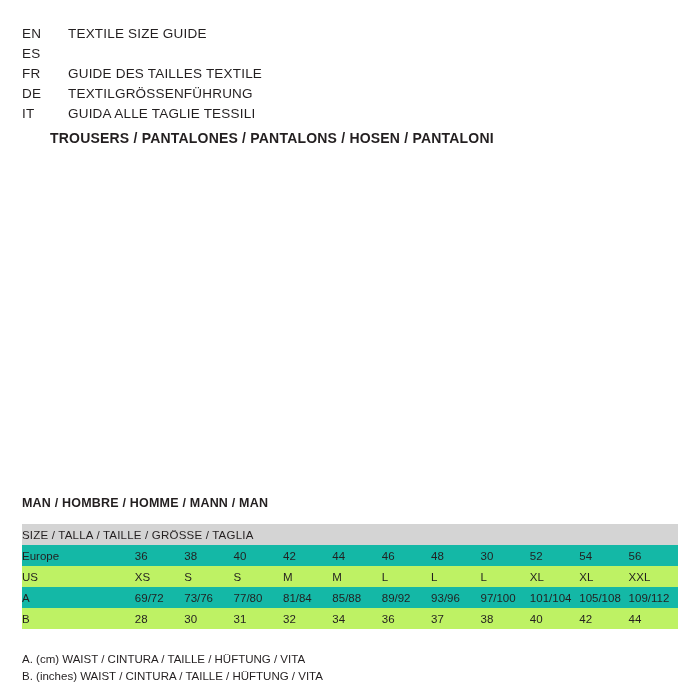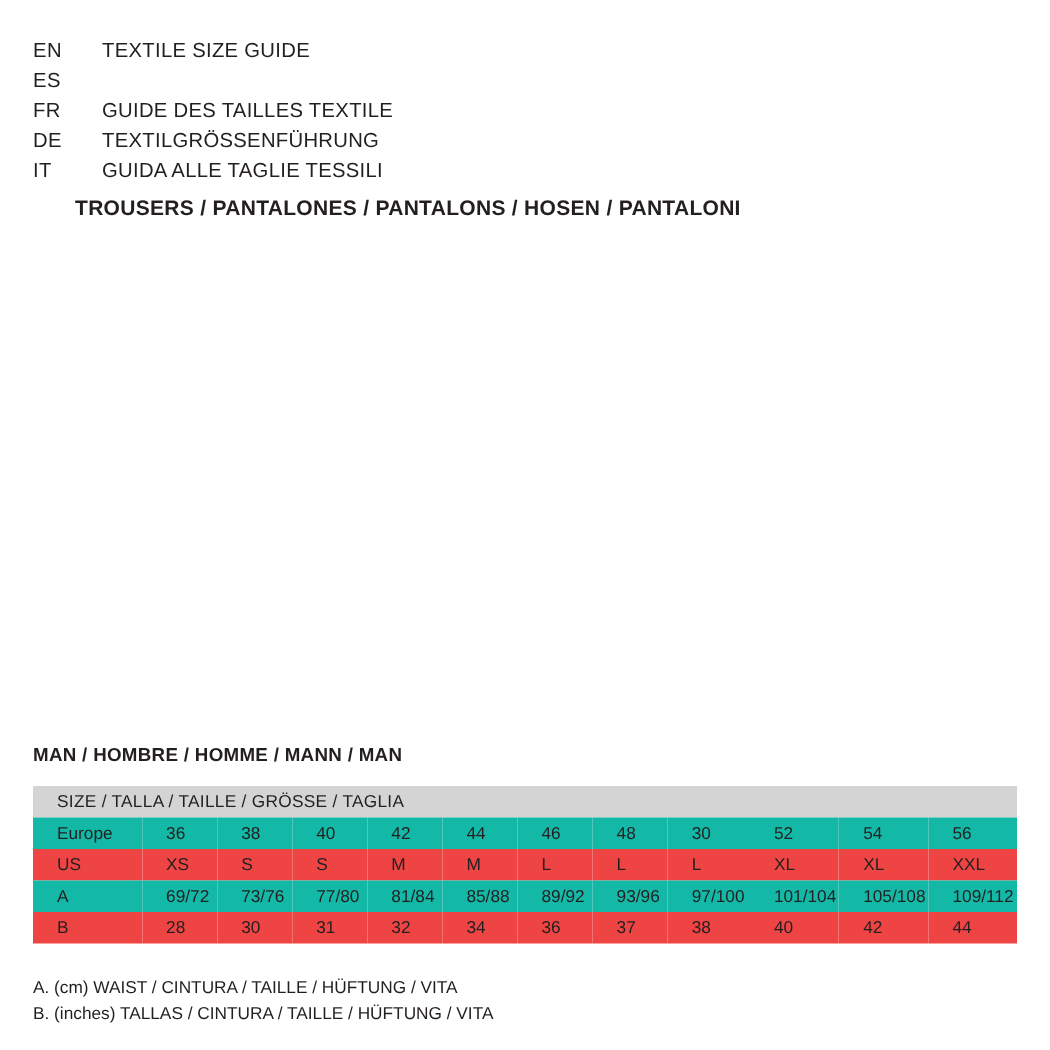--- a/index.html
+++ b/index.html
@@ -90,35 +90,35 @@
   table.size-table {
     position: absolute;
     left: 22px;
     top: 524px;
     width: 656px;
     border-collapse: collapse;
     font-size: 11.5px;
     color: #231f20;
   }
   table.size-table td {
-    padding: 2px 0 2px 16px;
+    padding: 2px 0 2px 0;
     height: 17px;
     vertical-align: middle;
     white-space: nowrap;
   }
   table.size-table tr.head td {
     background: #d4d4d4;
     font-weight: normal;
     letter-spacing: 0.2px;
   }
   table.size-table tr.shaded td {
     background: #14b8a6;
   }
   table.size-table tr.plain td {
-    background: #ef4444;
+    background: #bef264;
   }
   table.size-table td.label-col {
     width: 112px;
   }
   table.size-table td.val {
     width: 49px;
   }
 
   .footnotes {
     position: absolute;
@@ -220,16 +220,16 @@
         <td class="val">38</td>
         <td class="val">40</td>
         <td class="val">42</td>
         <td class="val">44</td>
       </tr>
     </tbody>
   </table>
 
   <div class="footnotes">
     <div>A. (cm) WAIST / CINTURA / TAILLE / HÜFTUNG / VITA</div>
-    <div>B. (inches) TALLAS / CINTURA / TAILLE / HÜFTUNG / VITA</div>
+    <div>B. (inches) WAIST / CINTURA / TAILLE / HÜFTUNG / VITA</div>
   </div>
 
 </div>
 
 </body></html>

